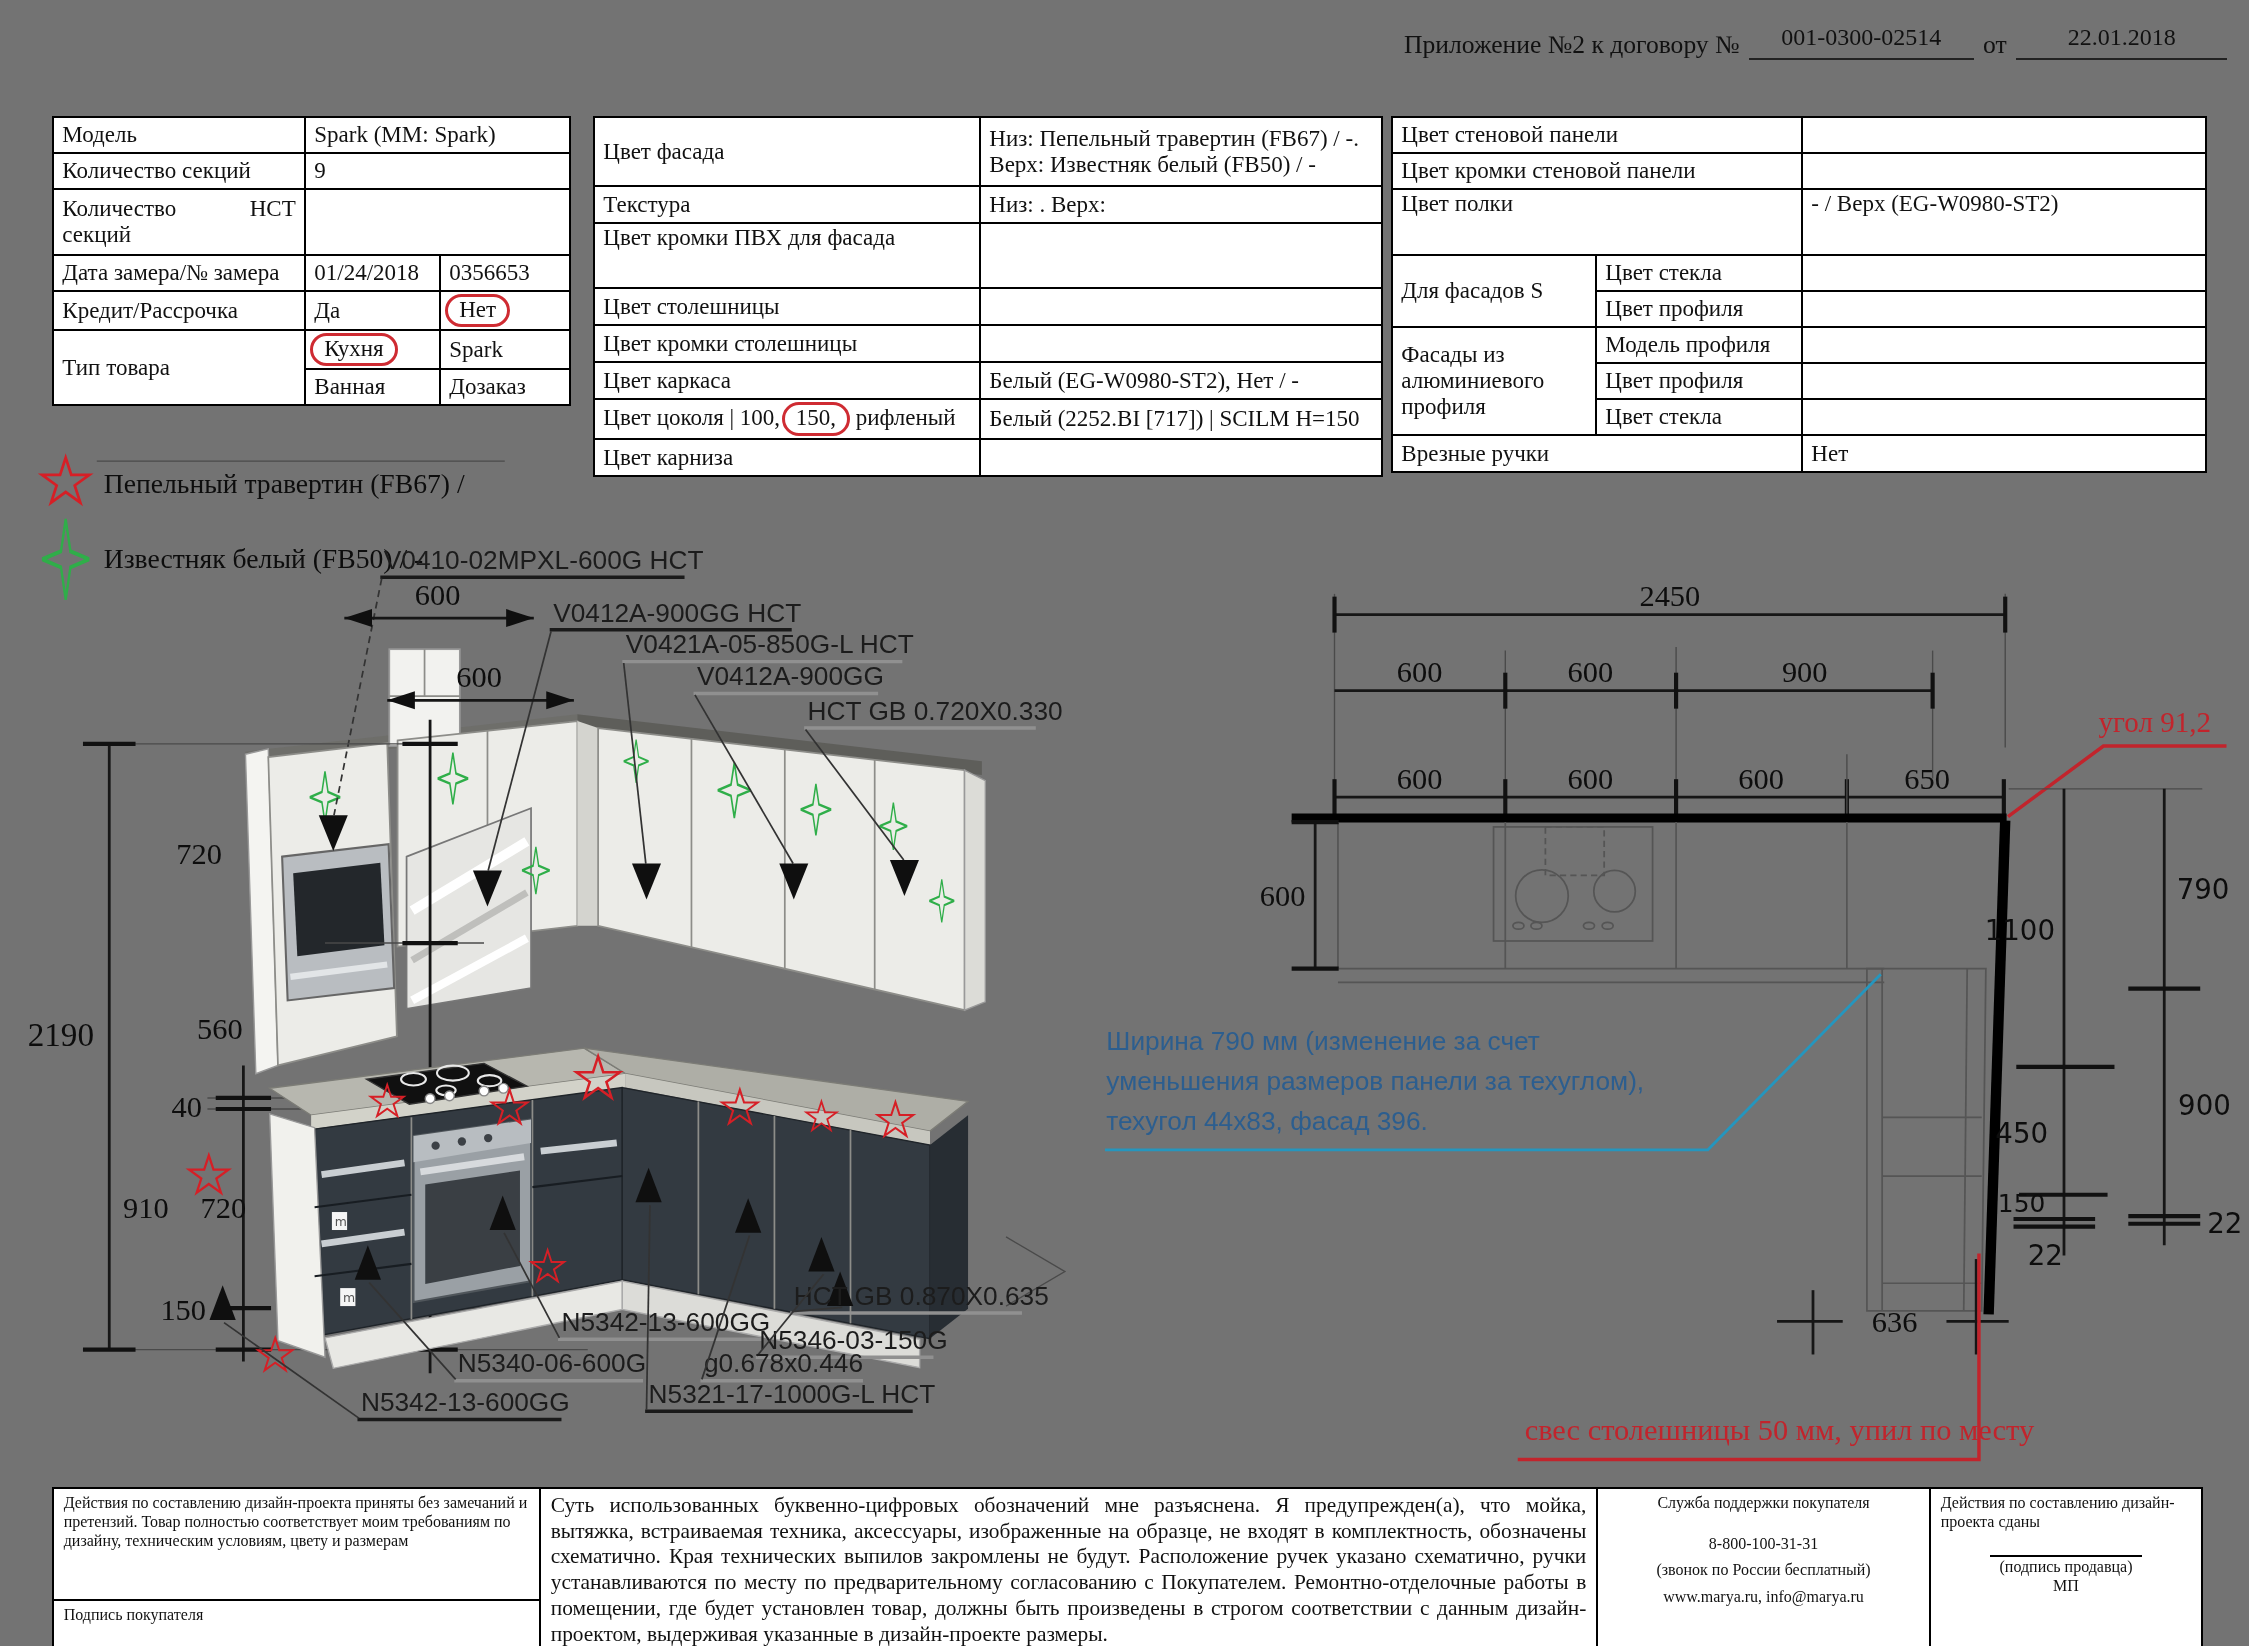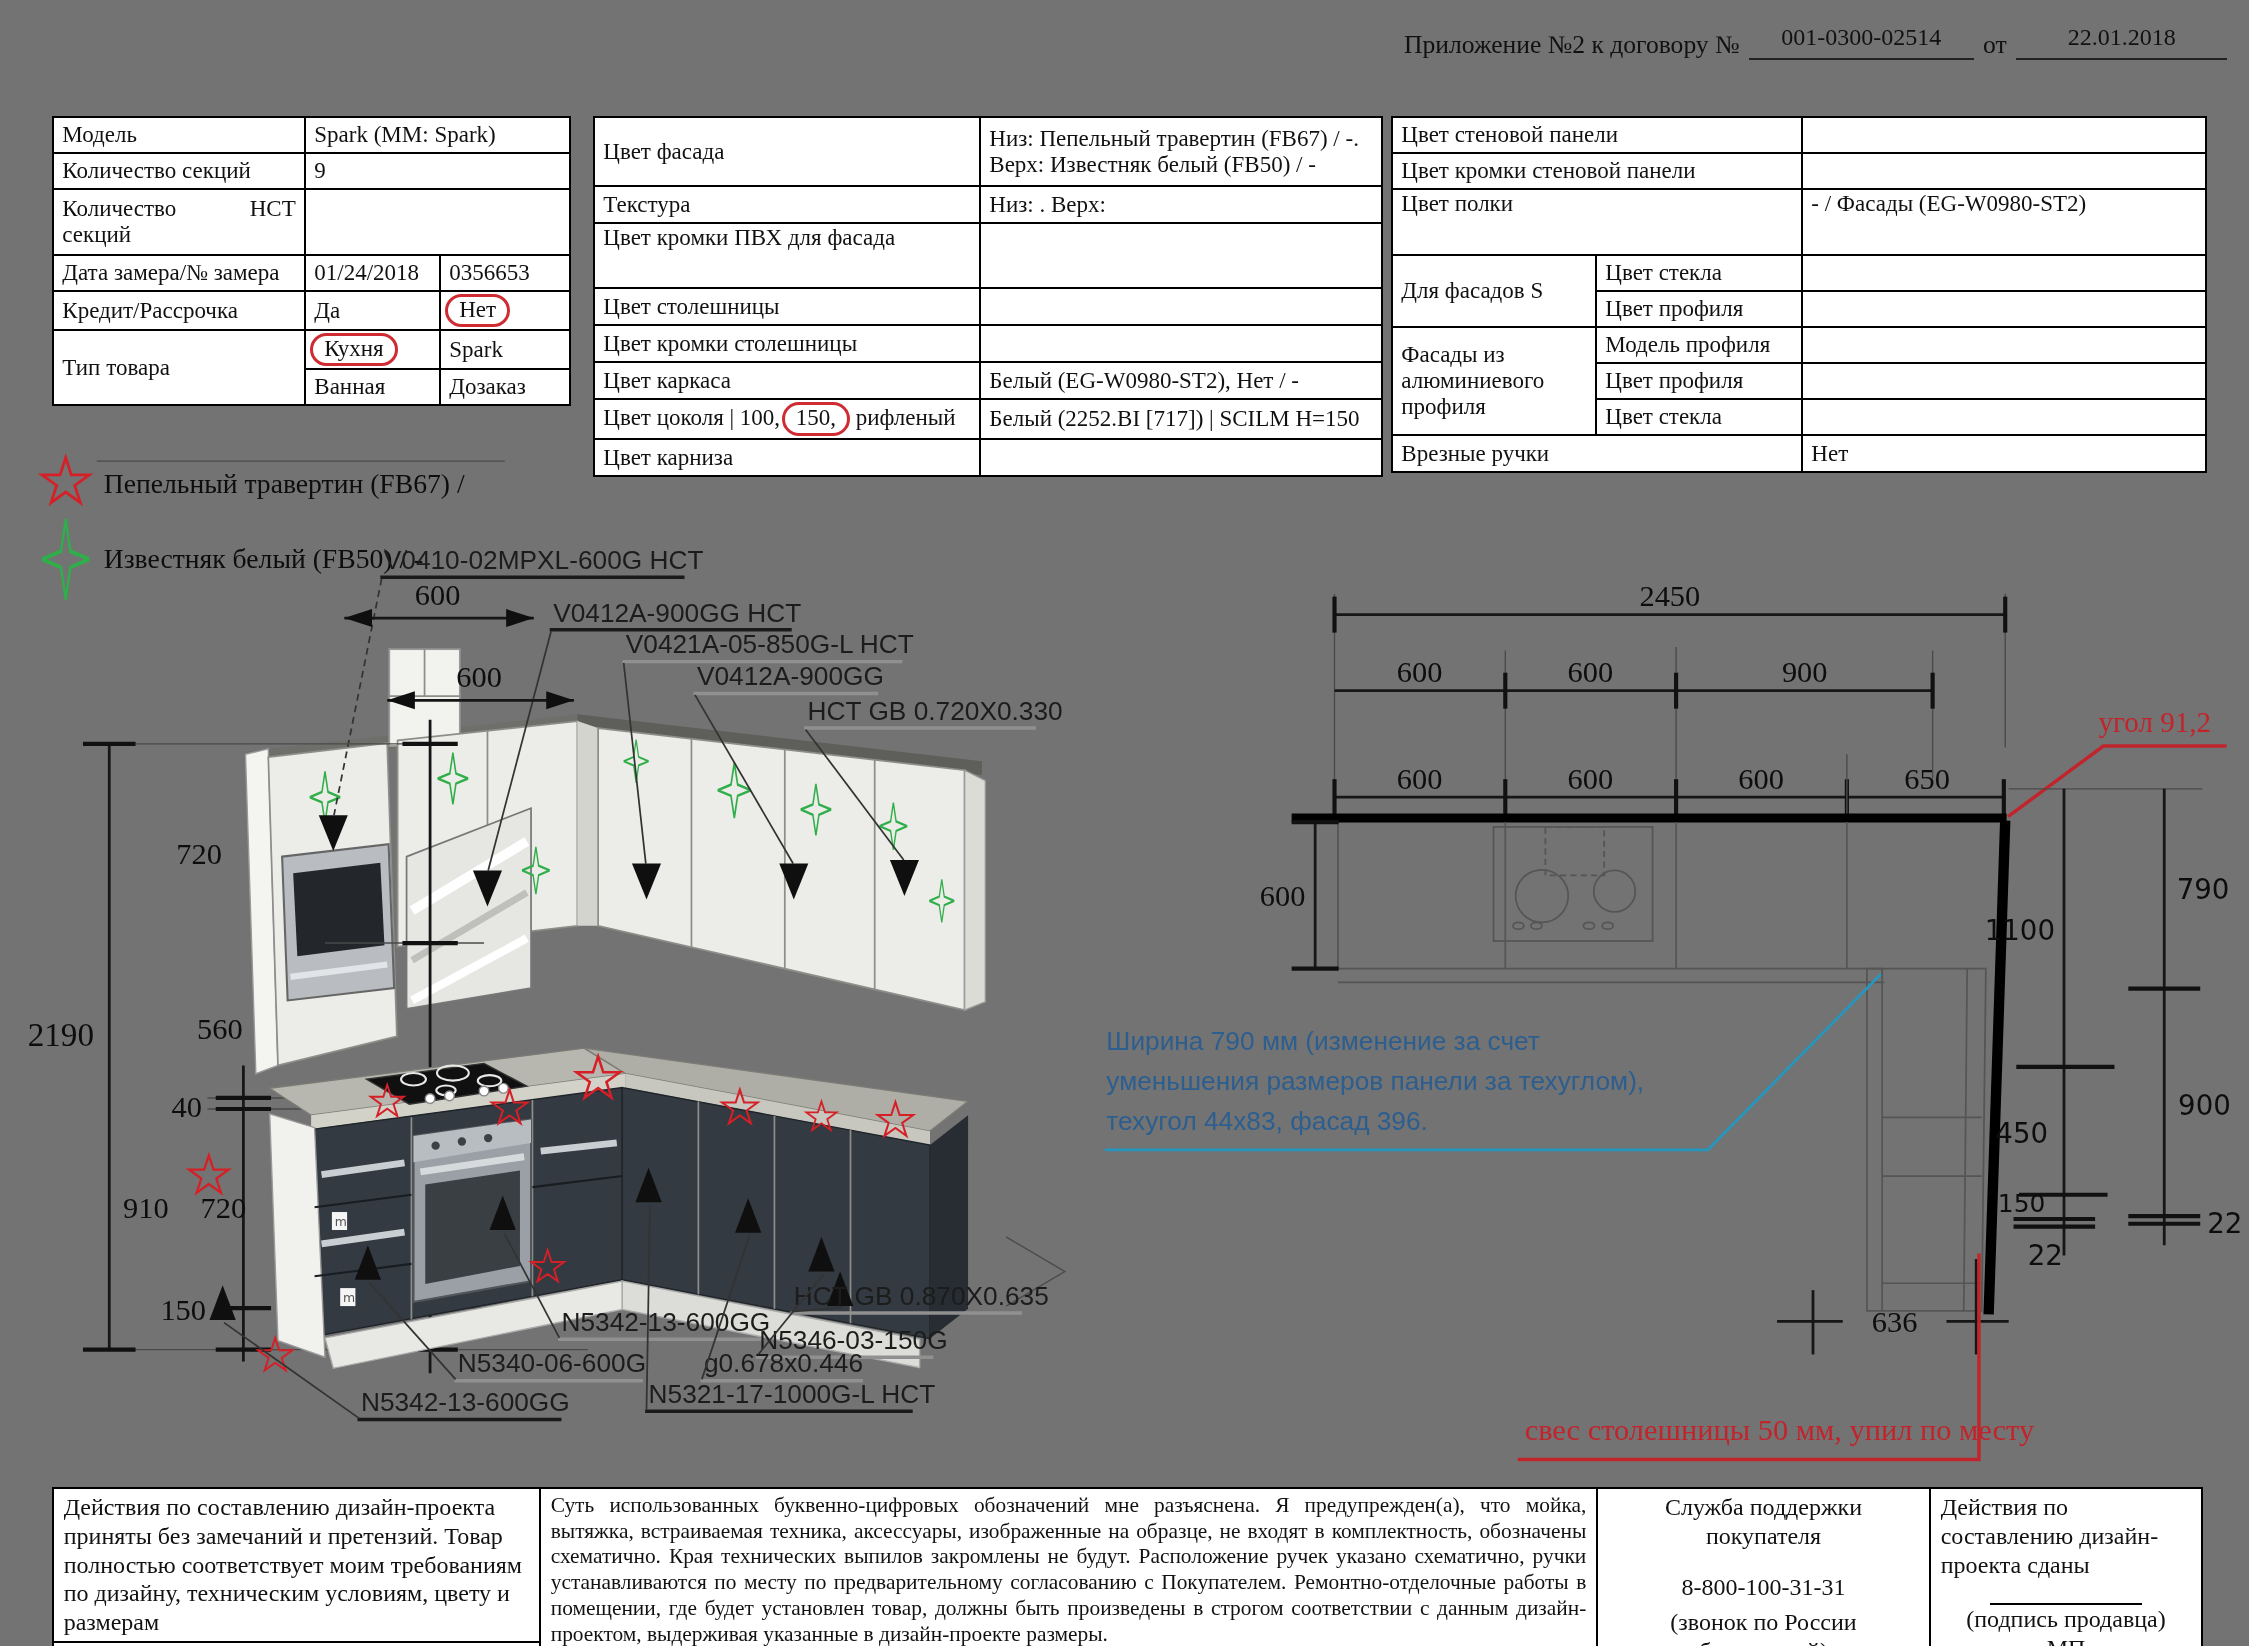--- a/index.html
+++ b/index.html
@@ -10,21 +10,21 @@
        font-size:25.6px;white-space:nowrap;}
   .hdr .uline{display:inline-block;position:relative;border-bottom:2.1px solid #222;height:39px;text-align:center;}
   .hdr .uline .uval{position:absolute;left:50%;transform:translateX(-50%);bottom:7px;font-size:24px;}
   .hdr .gap{width:9.7px;}
   
   table.spec{border-collapse:collapse;position:absolute;table-layout:fixed;background:#fff;}
   table.spec td{border:2.8px solid #000;padding:1.4px 8.3px;font-size:23px;line-height:1.12;vertical-align:middle;}
   .oval{display:inline-block;border:3.5px solid #cf2b32;border-radius:19.4px;padding:0 11px 1.4px;margin-left:-4.1px;}
   
   table.foot{border-collapse:collapse;position:absolute;table-layout:fixed;background:#fff;}
-  table.foot td{border:2.8px solid #000;padding:4.1px 9.7px;font-size:24px;line-height:1.2;vertical-align:top;}
+  table.foot td{border:2.8px solid #000;padding:4.1px 9.7px;font-size:16px;line-height:1.2;vertical-align:top;}
   .foot .just{text-align:justify;font-size:21.4px;}
   .foot .ctr{text-align:center;}
   .signline{display:block;width:152px;margin:23.5px auto 0;border-top:2.1px solid #000;}
   
   svg text{white-space:pre;}
   .lbl{font-family:"Liberation Sans",sans-serif;font-size:38px;fill:#1c1c1c;}
   .dimnum{font-family:"Liberation Serif",serif;font-size:44px;fill:#0d0d0d;}
   .dimbig{font-family:"Liberation Serif",serif;font-size:48px;fill:#0d0d0d;}
   .dimsans{font-family:"DejaVu Sans",sans-serif;font-size:40px;fill:#0d0d0d;}
   .leader{stroke:#333;stroke-width:2.5;fill:none;}
@@ -164,21 +164,21 @@
         <tr style="height:36px">
       <td colspan="2">Цвет стеновой панели</td>
       <td></td>
     </tr>
     <tr style="height:36px">
       <td colspan="2">Цвет кромки стеновой панели</td>
       <td></td>
     </tr>
     <tr style="height:66px">
       <td colspan="2" style="vertical-align:top">Цвет полки</td>
-      <td style="vertical-align:top">- / Фасады (EG-W0980-ST2)</td>
+      <td style="vertical-align:top">- / Верх (EG-W0980-ST2)</td>
     </tr>
     <tr style="height:36px">
       <td rowspan="2">Для фасадов S</td>
       <td>Цвет стекла</td>
       <td></td>
     </tr>
     <tr style="height:36px">
       <td>Цвет профиля</td>
       <td></td>
     </tr>

